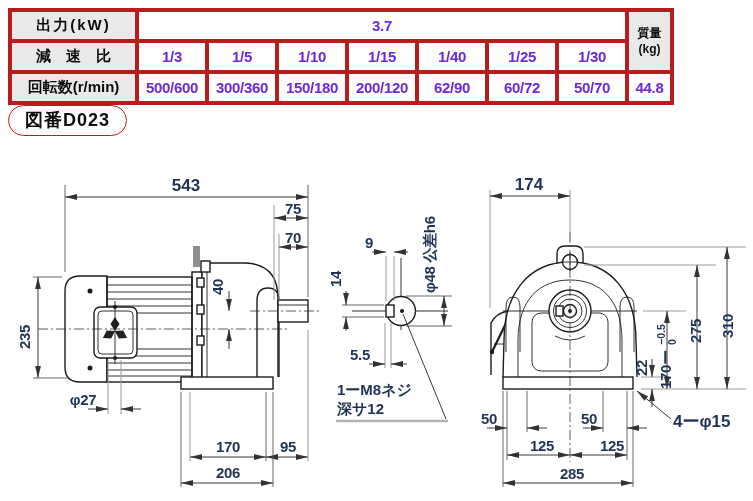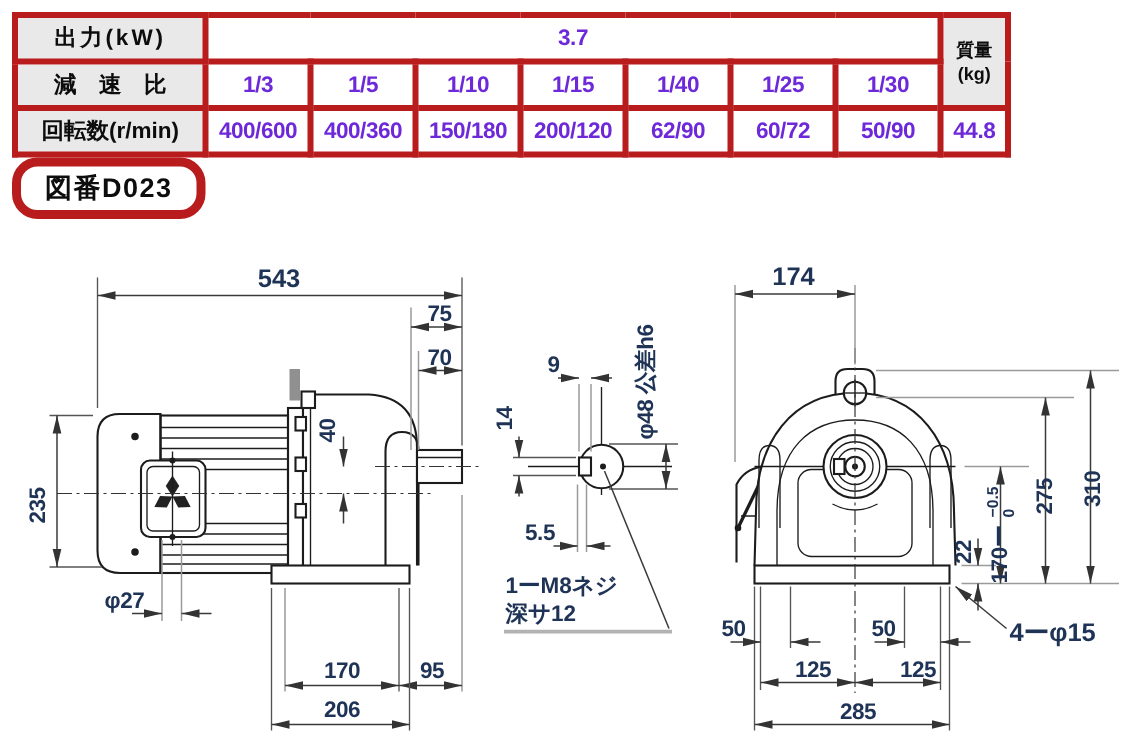--- a/index.html
+++ b/index.html
@@ -7,21 +7,21 @@
         font-family:"Liberation Sans",sans-serif;}
   table.spec{position:absolute;left:8px;top:8px;border-collapse:collapse;table-layout:fixed;}
   table.spec td{border:4px solid #b91c1c;text-align:center;vertical-align:middle;
         height:27px;padding:0;white-space:nowrap;overflow:hidden;}
   table.spec{border:3px solid #000;}
   td.lbl{background:#e9e9e9;font-size:15px;font-weight:600;color:#0d0d0d;}
   td.out{letter-spacing:2px;}
   td.num{font-size:15px;font-weight:600;color:#6d28d9;letter-spacing:-0.3px;background:#fff;}
   td.mass{font-size:12px;line-height:16px;}
   td.mass span{display:block;}
-  .badge{position:absolute;left:8px;top:105px;border:6px solid #b91c1c;border-radius:17px;
+  .badge{position:absolute;left:8px;top:105px;border:1px solid #b91c1c;border-radius:17px;
         padding:2px 16px 3px 16px;font-size:18px;font-weight:600;color:#0d0d0d;letter-spacing:1px;}
   svg{position:absolute;left:0;top:0;}
   .dim{font:600 15px "Liberation Sans",sans-serif;fill:#1e3355;letter-spacing:-0.3px;}
   .dim-lg{font:600 17px "Liberation Sans",sans-serif;fill:#1e3355;}
   .dim-sm{font:600 10.5px "Liberation Sans",sans-serif;fill:#1e3355;}
   .note{font:600 15px "Liberation Sans",sans-serif;fill:#1e3355;}
   .mach{stroke:#1c1c1c;stroke-width:1.4;fill:none;}
   .machf{stroke:#1c1c1c;stroke-width:1.4;fill:#fff;}
   .thin{stroke:#1c1c1c;stroke-width:0.9;fill:none;}
   .dl{stroke:#3a3a3a;stroke-width:1;fill:none;}
@@ -60,27 +60,27 @@
       <td class="num">1/3</td>
       <td class="num">1/5</td>
       <td class="num">1/10</td>
       <td class="num">1/15</td>
       <td class="num">1/40</td>
       <td class="num">1/25</td>
       <td class="num">1/30</td>
     </tr>
     <tr>
       <td class="lbl">回転数(r/min)</td>
-      <td class="num">400/600</td>
-      <td class="num">400/360</td>
+      <td class="num">500/600</td>
+      <td class="num">300/360</td>
       <td class="num">150/180</td>
       <td class="num">200/120</td>
       <td class="num">62/90</td>
       <td class="num">60/72</td>
-      <td class="num">50/90</td>
+      <td class="num">50/70</td>
       <td class="num">44.8</td>
     </tr>
   </tbody>
     </table>
 
   <div class="badge">図番D023</div>
 
   <svg width="753" height="501" viewBox="0 0 753 501">
     <defs>
       <marker id="arr" viewBox="0 0 12 7" refX="12" refY="3.5" markerWidth="12" markerHeight="7" orient="auto-start-reverse" markerUnits="userSpaceOnUse">

